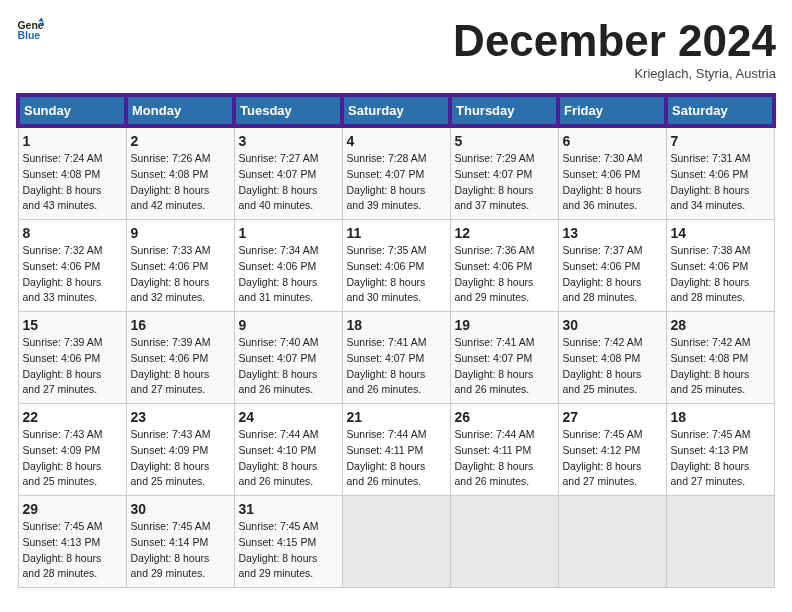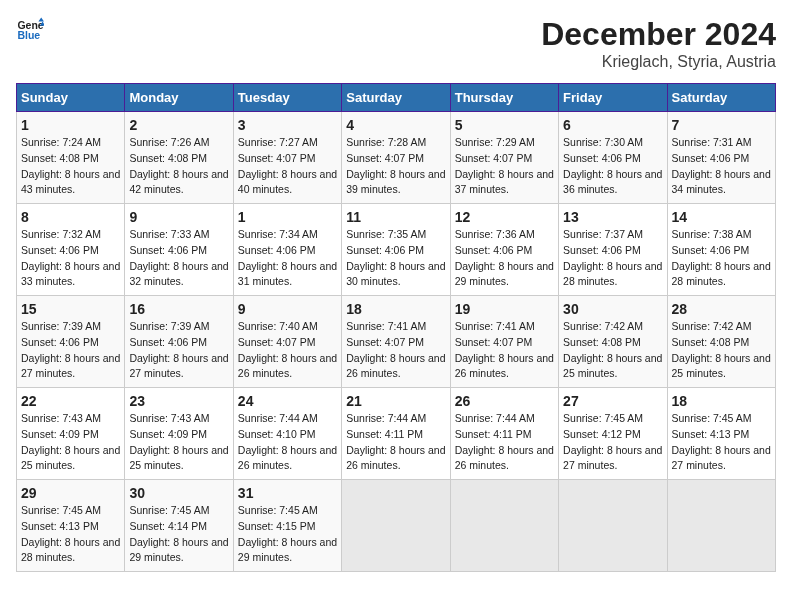--- a/index.html
+++ b/index.html
@@ -22,42 +22,42 @@
       gap: 4px;
     }
     .logo-icon {
       width: 28px;
       height: 28px;
     }
     .title-block {
       text-align: right;
     }
     .month-title {
-      font-size: 32px;
+      font-size: 44px;
       font-weight: bold;
       color: #222;
       text-align: center;
     }
     .subtitle {
-      font-size: 16px;
+      font-size: 13px;
       color: #444;
     }
     table {
       width: 100%;
       border-collapse: collapse;
       table-layout: fixed;
     }
     thead tr th {
       background-color: #2c6fad;
       color: #fff;
       font-size: 13px;
       font-weight: bold;
       padding: 6px 4px;
       text-align: left;
-      border: 1px solid #4c1d95;
+      border: 4px solid #4c1d95;
     }
     tbody tr td {
       vertical-align: top;
       padding: 5px 4px;
       border: 1px solid #ccc;
       font-size: 10.5px;
       color: #222;
       background: #fff;
       min-height: 80px;
     }

